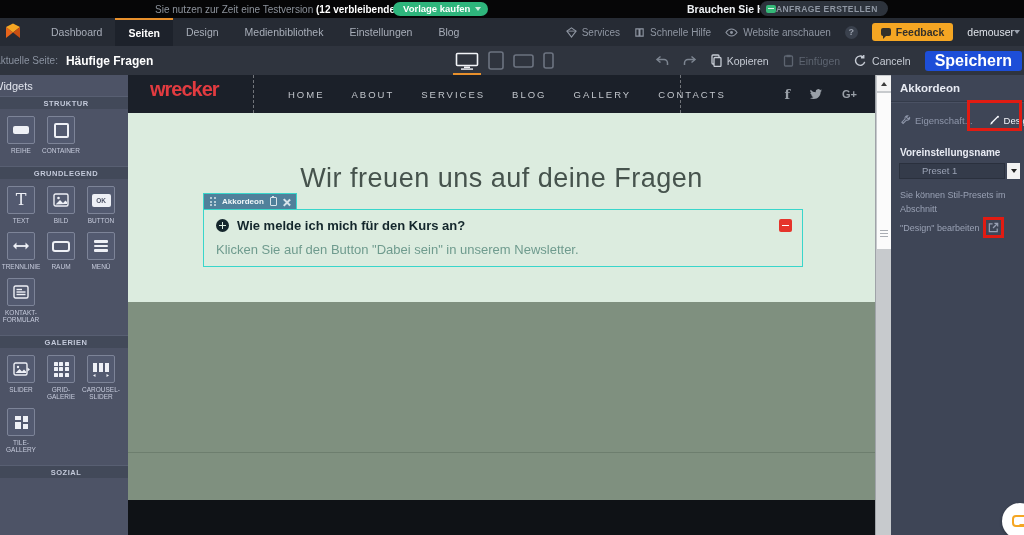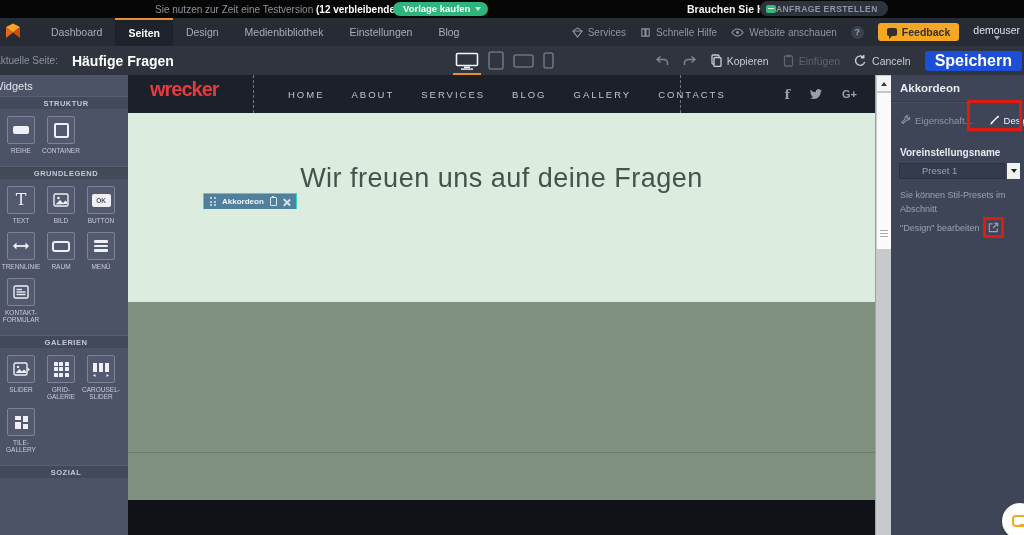--- a/index.html
+++ b/index.html
@@ -22,30 +22,30 @@
   .logo { position:absolute; left:3px; top:4px; width:20px; height:20px; }
   .nav-items { display:flex; margin-left:38px; }
   .nav-item { padding:0 13px; font-size:10.5px; color:#a8aeb9; display:flex; align-items:center; cursor:pointer; }
   .nav-item.active { background:#1d222b; color:#fff; border-top:2px solid #e8902c; font-weight:bold; }
   .nav-right { position:absolute; right:4px; top:0; height:28px; display:flex; align-items:center; gap:14px; }
   .nav-tool { display:flex; align-items:center; gap:5px; font-size:10px; color:#8f96a2; white-space:nowrap; }
   .qmark { width:13px; height:13px; border-radius:50%; background:#3a414d; color:#9aa1ad; font-size:9px; font-weight:bold; display:flex; align-items:center; justify-content:center; }
   .feedback-btn { height:18px; background:#f5a623; border-radius:3px; padding:0 9px; display:flex; align-items:center; gap:5px; color:#33302a; font-size:10.5px; font-weight:bold; }
   .bubble { width:10px; height:8px; background:#33302a; border-radius:2px; position:relative; }
   .bubble:after { content:""; position:absolute; left:2px; bottom:-3px; border:2px solid transparent; border-top-color:#33302a; border-left-color:#33302a; }
-  .user { display:flex; align-items:center; color:#dfe3ea; font-size:10.5px;flex-direction:column; }
+  .user { display:flex; align-items:center; color:#dfe3ea; font-size:10.5px; }
 
   .caret { width:0; height:0; border-left:3.5px solid transparent; border-right:3.5px solid transparent; border-top:4px solid #cfe9dd; display:inline-block; }
   .caret.gray { border-top-color:#9aa1ad; }
 
   
   .toolbar { position:absolute; left:0; top:46px; width:1024px; height:29px; background:#2f343e; }
   .cur-page { position:absolute; left:-6px; top:0; height:29px; display:flex; align-items:center; gap:8px; }
   .cur-page .lbl { font-size:10px; color:#8a92a0; }
-  .cur-page .val { font-size:14px; color:#fff; font-weight:bold;margin-left:6px; }
+  .cur-page .val { font-size:12px; color:#fff; font-weight:bold; }
   .devices { position:absolute; left:455px; top:0; height:29px; display:flex; align-items:center; gap:9px; }
   .dev { position:relative; display:flex; align-items:center; justify-content:center; }
   .dev.active:after { content:""; position:absolute; left:-2px; right:-2px; bottom:-5px; height:2px; background:#e8902c; }
   .tool-right { position:absolute; right:2px; top:0; height:29px; display:flex; align-items:center; gap:14px; }
   .tbtn { display:flex; align-items:center; gap:5px; font-size:10.5px; color:#c6cbd4; white-space:nowrap; }
   .tbtn.dim { color:#5d6470; }
   .save-btn { height:20px; background:#1d4ed8; border-radius:3px; padding:0 10px; color:#fff; font-size:16px; font-weight:bold; display:flex; align-items:center;text-align:center; }
 
   
   .sidebar { position:absolute; left:0; top:75px; width:128px; height:460px; background:#4d5366; overflow:hidden; }
@@ -436,20 +436,28 @@
           <i></i>
           <i></i>
           <i></i>
           <i></i>
           <i></i>
         </span>
       <span class="tlabel">Akkordeon</span>
       <span class="clip"></span>
       <span class="acc-x"></span>
     </div>
+    <div class="acc-box">
+      <div class="acc-head">
+        <span class="plus-circle"></span>
+        <span class="acc-q">Wie melde ich mich für den Kurs an?</span>
+      </div>
+      <span class="minus-sq"></span>
+      <div class="acc-a">Klicken Sie auf den Button "Dabei sein"  in unserem Newsletter.</div>
+    </div>
   </div>
 
   <div class="sec-sage">
     <div class="sage-line"></div>
   </div>
   <div class="sec-black"></div>
 </div>
 
 <div class="vscroll">
   <div class="vs-up">

